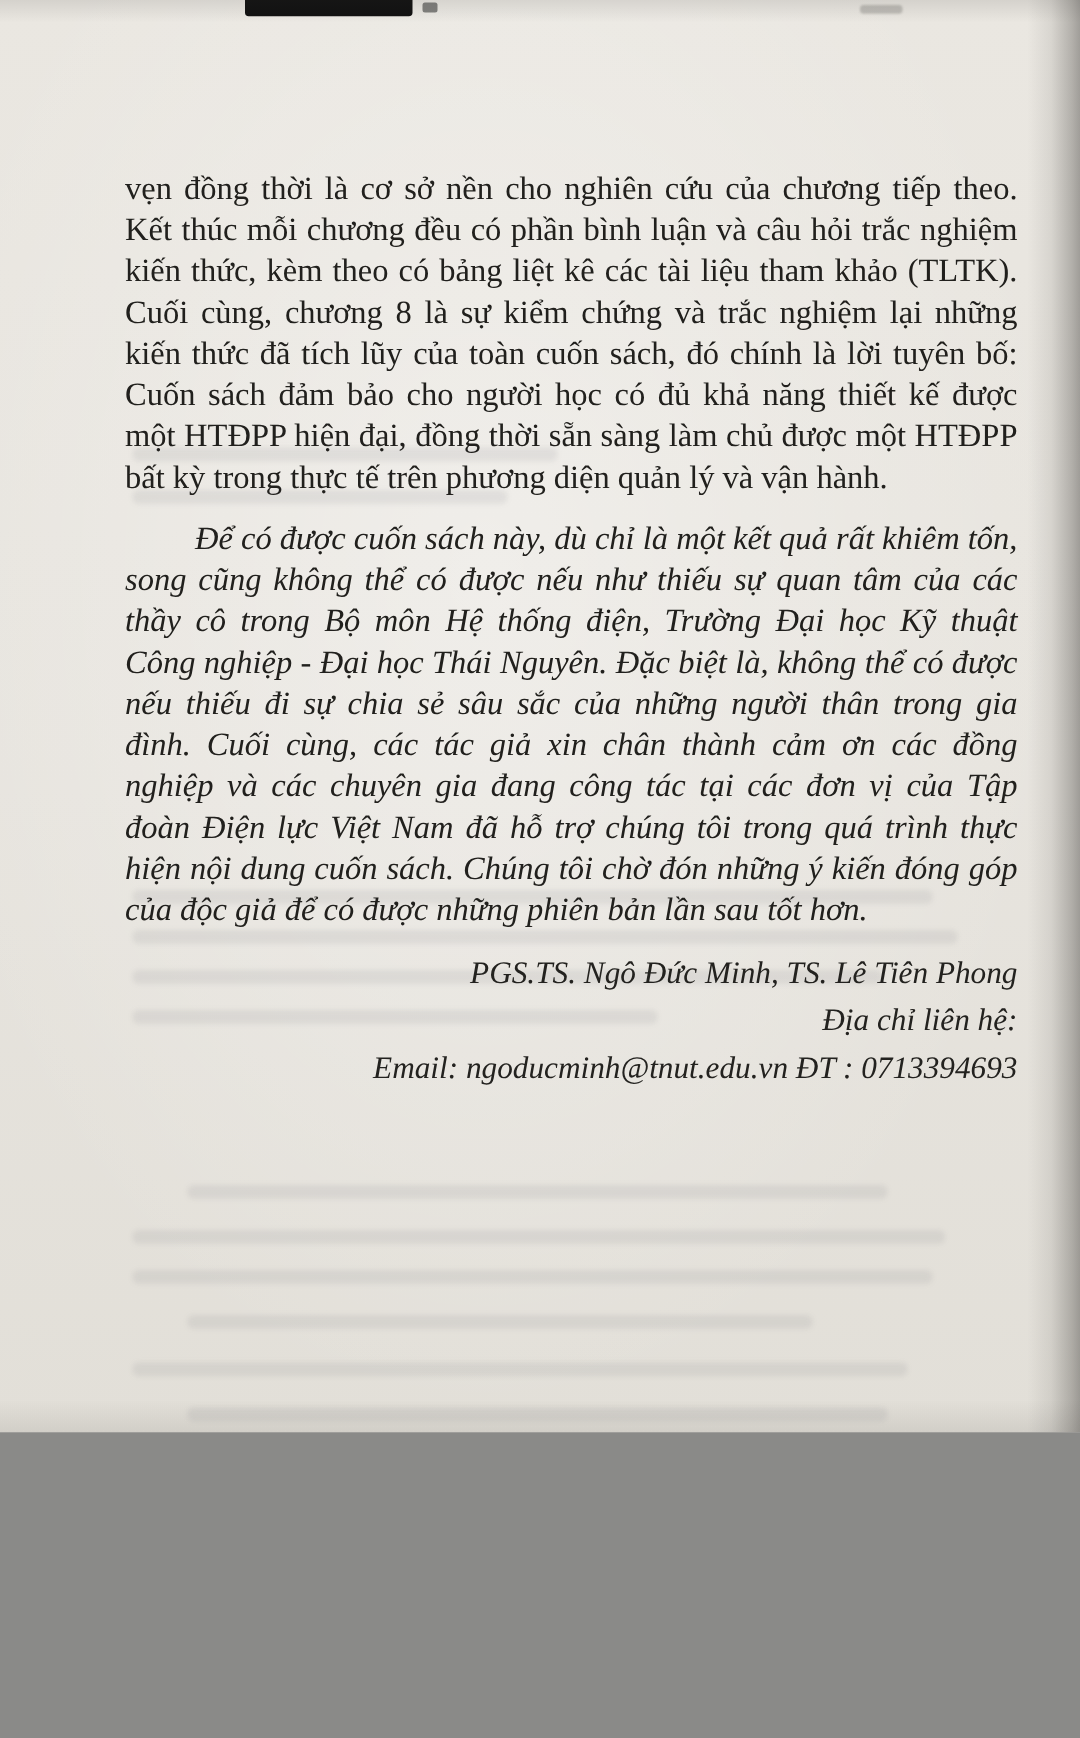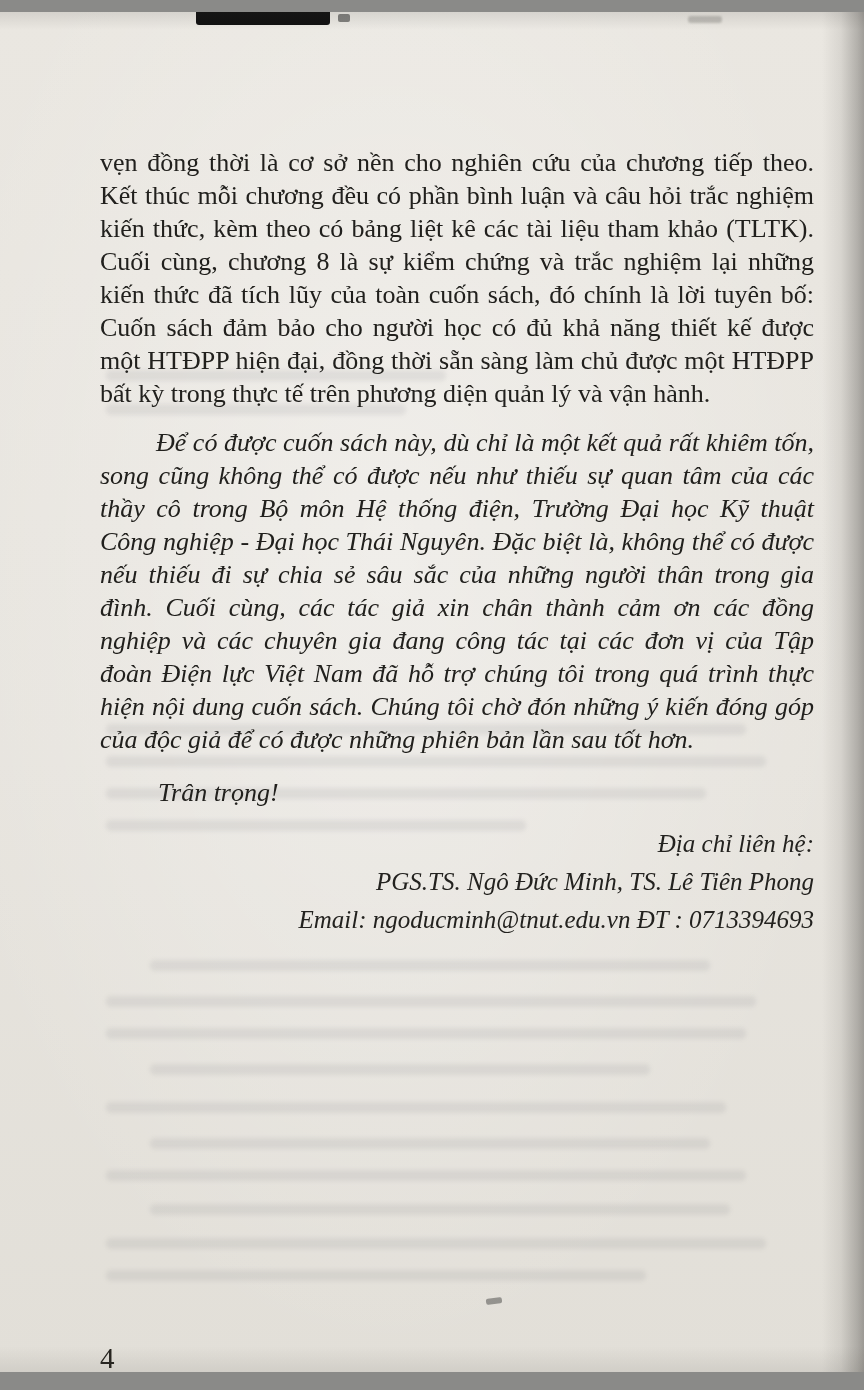--- a/index.html
+++ b/index.html
@@ -4,22 +4,22 @@
 <style>
   html, body {
     margin: 0;
     padding: 0;
     background: #8a8a88;
     font-family: "Liberation Serif", "DejaVu Serif", serif;
   }
   .sheet {
     position: relative;
     width: 864px;
-    height: 1360px;
-    margin: 12px auto;
+    height: 1146px;
+    margin: 0 auto;
     background:
       radial-gradient(ellipse at 45% 40%, rgba(255,255,255,0.35), rgba(255,255,255,0) 70%),
       linear-gradient(180deg, #eae7e1 0%, #e7e4de 55%, #e2dfd8 100%);
     overflow: hidden;
   }
   
   .edge-right {
     position: absolute; top: 0; right: 0; width: 42px; height: 100%;
     background: linear-gradient(90deg, rgba(0,0,0,0) 0%, rgba(60,58,55,0.10) 45%, rgba(50,48,45,0.30) 85%, rgba(40,38,36,0.38) 100%);
     pointer-events: none;
@@ -117,25 +117,24 @@
   <div class="ghost" style="left:150px; top:1126px; width:560px;"></div>
   <div class="ghost" style="left:106px; top:1158px; width:640px;"></div>
   <div class="ghost" style="left:150px; top:1192px; width:580px;"></div>
   <div class="ghost" style="left:106px; top:1226px; width:660px;"></div>
   <div class="ghost" style="left:106px; top:1258px; width:540px;"></div>
 
   <div class="text-col">
     <p class="para-1">vẹn đồng thời là cơ sở nền cho nghiên cứu của chương tiếp theo. Kết thúc mỗi chương đều có phần bình luận và câu hỏi trắc nghiệm kiến thức, kèm theo có bảng liệt kê các tài liệu tham khảo (TLTK). Cuối cùng, chương 8 là sự kiểm chứng và trắc nghiệm lại những kiến thức đã tích lũy của toàn cuốn sách, đó chính là lời tuyên bố: Cuốn sách đảm bảo cho người học có đủ khả năng thiết kế được một HTĐPP hiện đại, đồng thời sẵn sàng làm chủ được một HTĐPP bất kỳ trong thực tế trên phương diện quản lý và vận hành.</p>
     <p class="para-2">Để có được cuốn sách này, dù chỉ là một kết quả rất khiêm tốn, song cũng không thể có được nếu như thiếu sự quan tâm của các thầy cô trong Bộ môn Hệ thống điện, Trường Đại học Kỹ thuật Công nghiệp - Đại học Thái Nguyên. Đặc biệt là, không thể có được nếu thiếu đi sự chia sẻ sâu sắc của những người thân trong gia đình. Cuối cùng, các tác giả xin chân thành cảm ơn các đồng nghiệp và các chuyên gia đang công tác tại các đơn vị của Tập đoàn Điện lực Việt Nam đã hỗ trợ chúng tôi trong quá trình thực hiện nội dung cuốn sách. Chúng tôi chờ đón những ý kiến đóng góp của độc giả để có được những phiên bản lần sau tốt hơn.</p>
 
-    <div class="closing">Trân trọng!</div>
 
     <div class="contact">
+      <div>PGS.TS. Ngô Đức Minh, TS. Lê Tiên Phong</div>
       <div>Địa chỉ liên hệ:</div>
-      <div>PGS.TS. Ngô Đức Minh, TS. Lê Tiên Phong</div>
       <div>Email: ngoducminh@tnut.edu.vn  ĐT : 0713394693</div>
     </div>
   </div>
 
   <div class="page-number">4</div>
 
   <div class="mark-top-black"></div>
   <div class="mark-top-small"></div>
   <div class="mark-top-right"></div>
   <div class="mark-bottom-dash"></div>

